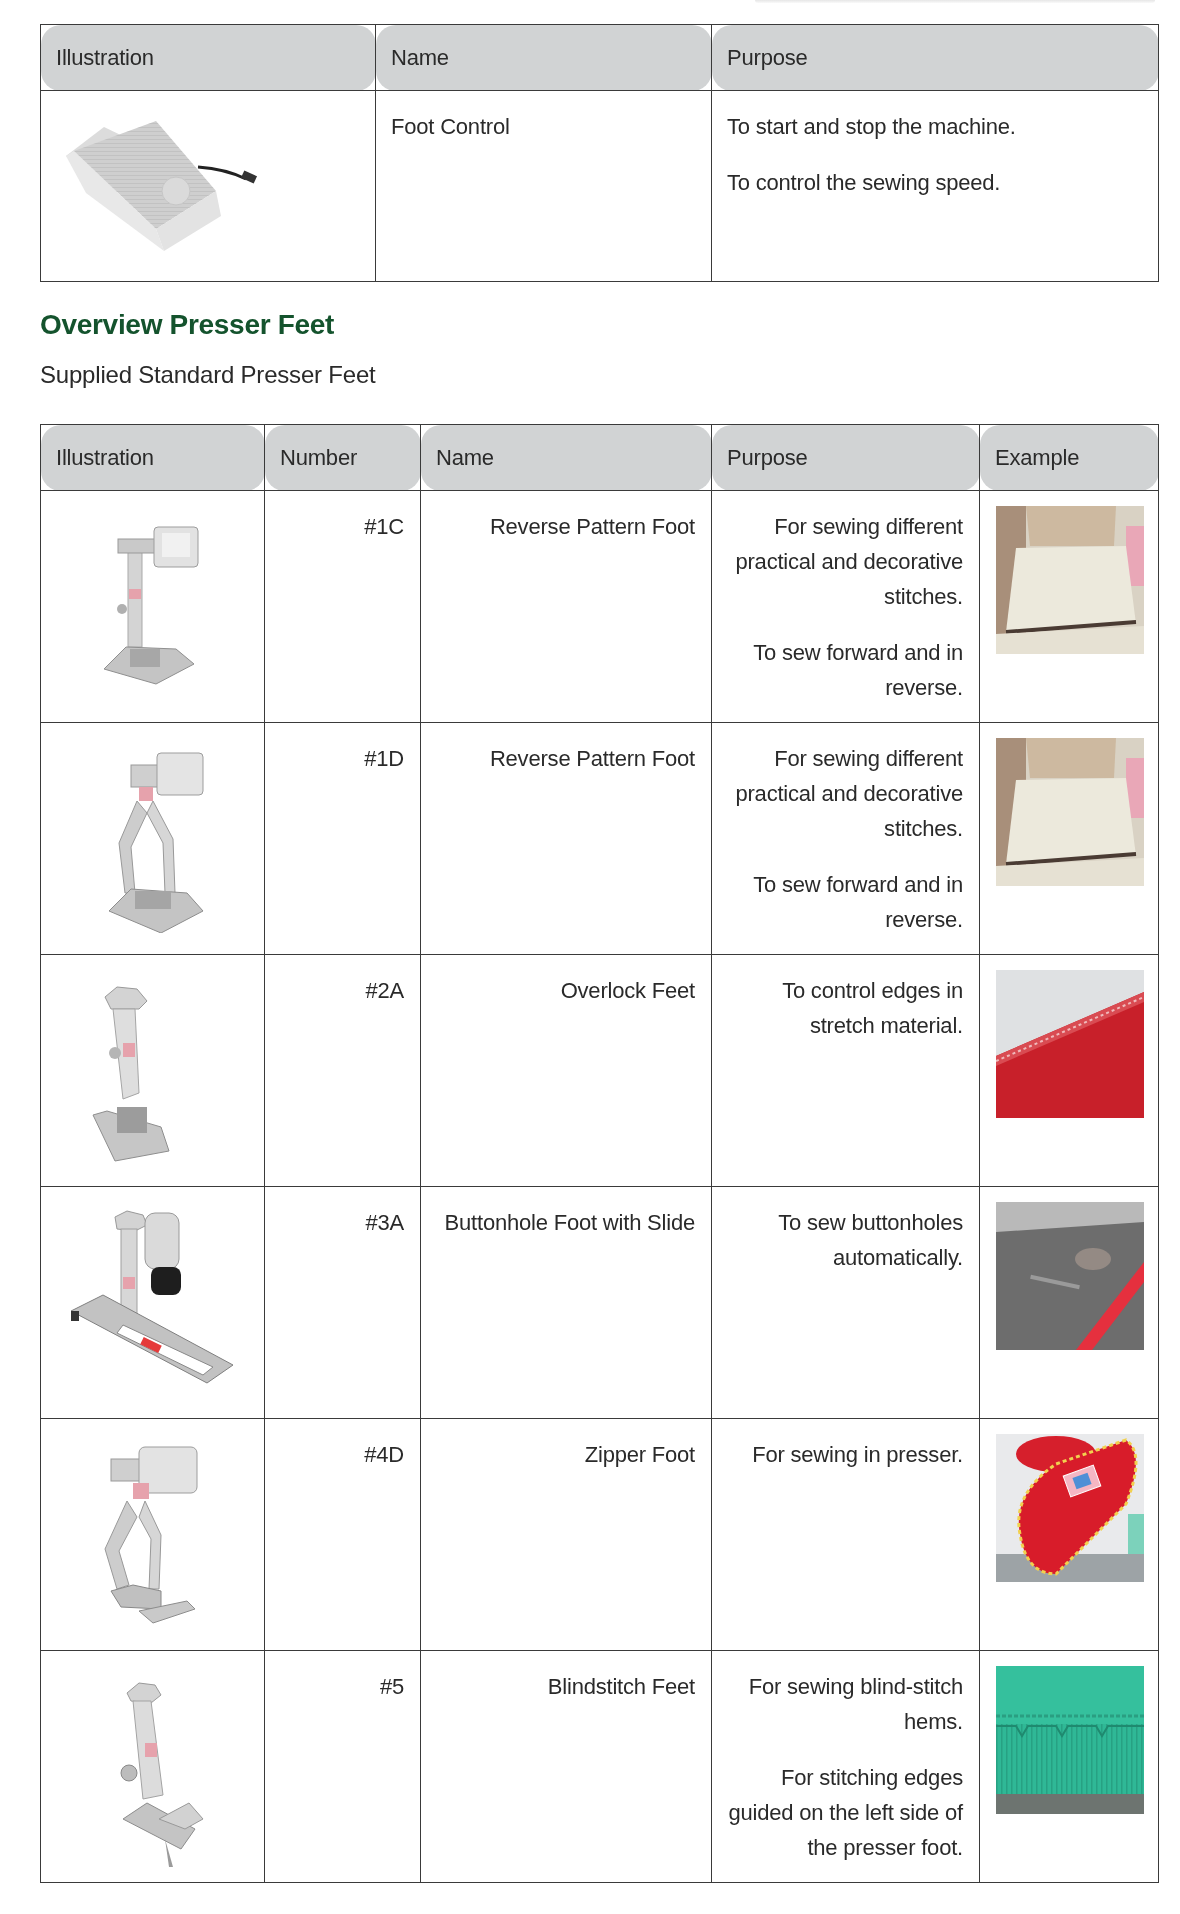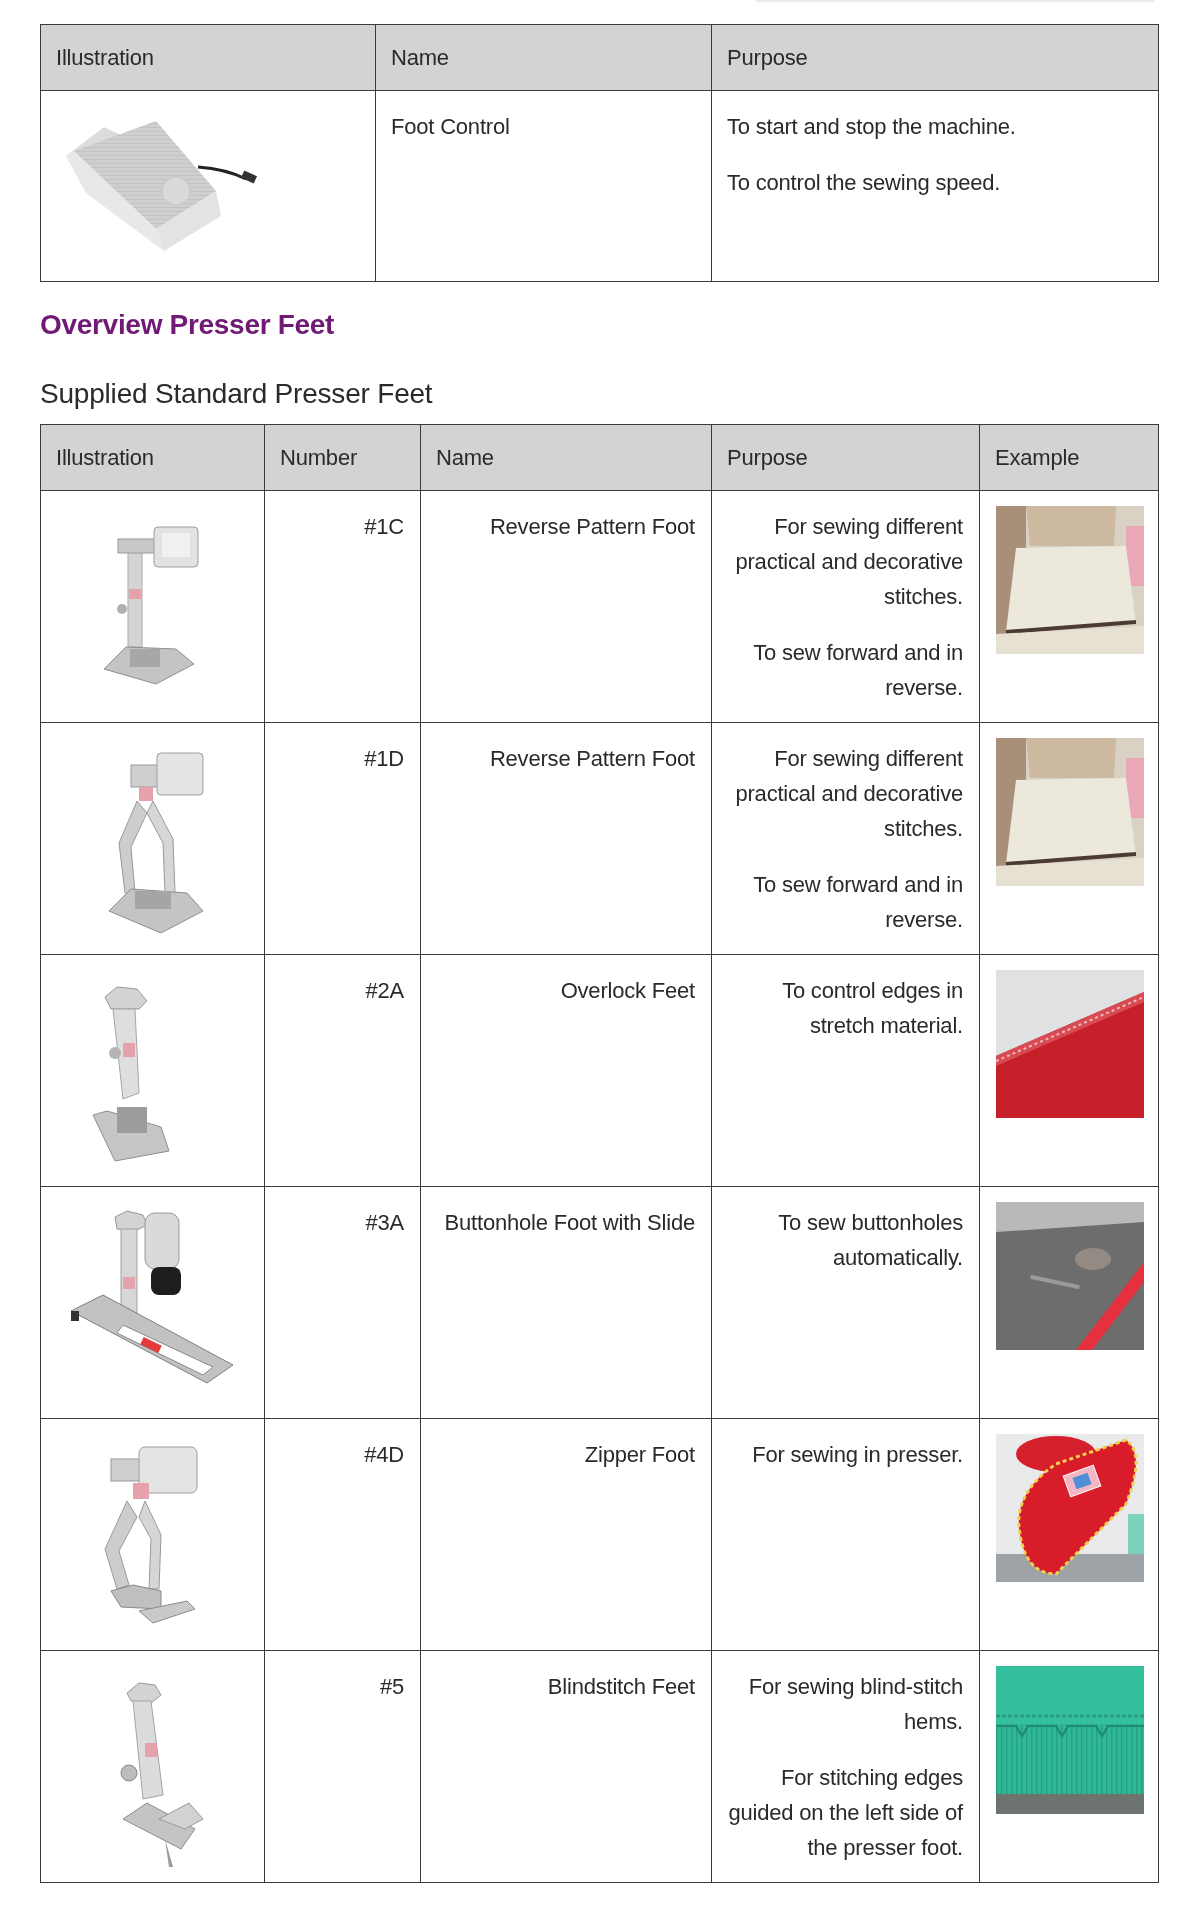--- a/index.html
+++ b/index.html
@@ -2,29 +2,29 @@
 <html><head>
 <meta charset="utf-8">
 <style>
   html, body { margin:0; padding:0; background:#ffffff; }
   body { width:1180px; height:1914px; position:relative; overflow:hidden;
          font-family:"Liberation Sans", "DejaVu Sans", sans-serif; color:#231f20; }
   .topshade { position:absolute; left:755px; top:0; width:400px; height:3px;
               background:linear-gradient(#e6e6e6,#fafafa); border-radius:0 0 3px 3px; }
   table { position:absolute; border-collapse:collapse; table-layout:fixed; }
   td, th { border:1.5px solid #3a3a3a; vertical-align:top; padding:0; text-align:left; font-weight:normal; }
-  th { background:#d1d3d4; height:65px; vertical-align:middle; }
+  th { background:#d1d3d4; height:65px; vertical-align:middle;border-radius:20px; }
   .cell-text { padding:18px 16px 0 15px; font-size:22px; line-height:35px; color:#2a2a2a; letter-spacing:-0.2px; }
   th .cell-text { padding:0 16px 0 15px; line-height:30px; }
   .cell-text p { margin:0 0 21px 0; }
   .cell-text p:last-child { margin-bottom:0; }
   #t1 { left:40px; top:24px; width:1118px; }
   #t2 { left:40px; top:424px; width:1118px; }
-  .h1 { position:absolute; left:40px; top:309px; font-size:28px; font-weight:bold; color:#701a75; letter-spacing:-0.3px; }
-  .h2 { position:absolute; left:40px; top:378px; font-size:28px; color:#2a2a2a; letter-spacing:-0.2px; }
+  .h1 { position:absolute; left:40px; top:309px; font-size:28px; font-weight:bold; color:#14532d; letter-spacing:-0.3px; }
+  .h2 { position:absolute; left:40px; top:361px; font-size:24px; color:#2a2a2a; letter-spacing:-0.2px; }
   .illus { position:relative; width:100%; height:100%; }
   .illus svg { position:absolute; }
   .ex { width:148px; height:148px; margin:15px 0 0 16px; display:block; overflow:hidden; }
   .t2row td { height:231px;text-align:right; }
 </style>
 </head>
 <body>
 
 <div class="topshade"></div>
 

